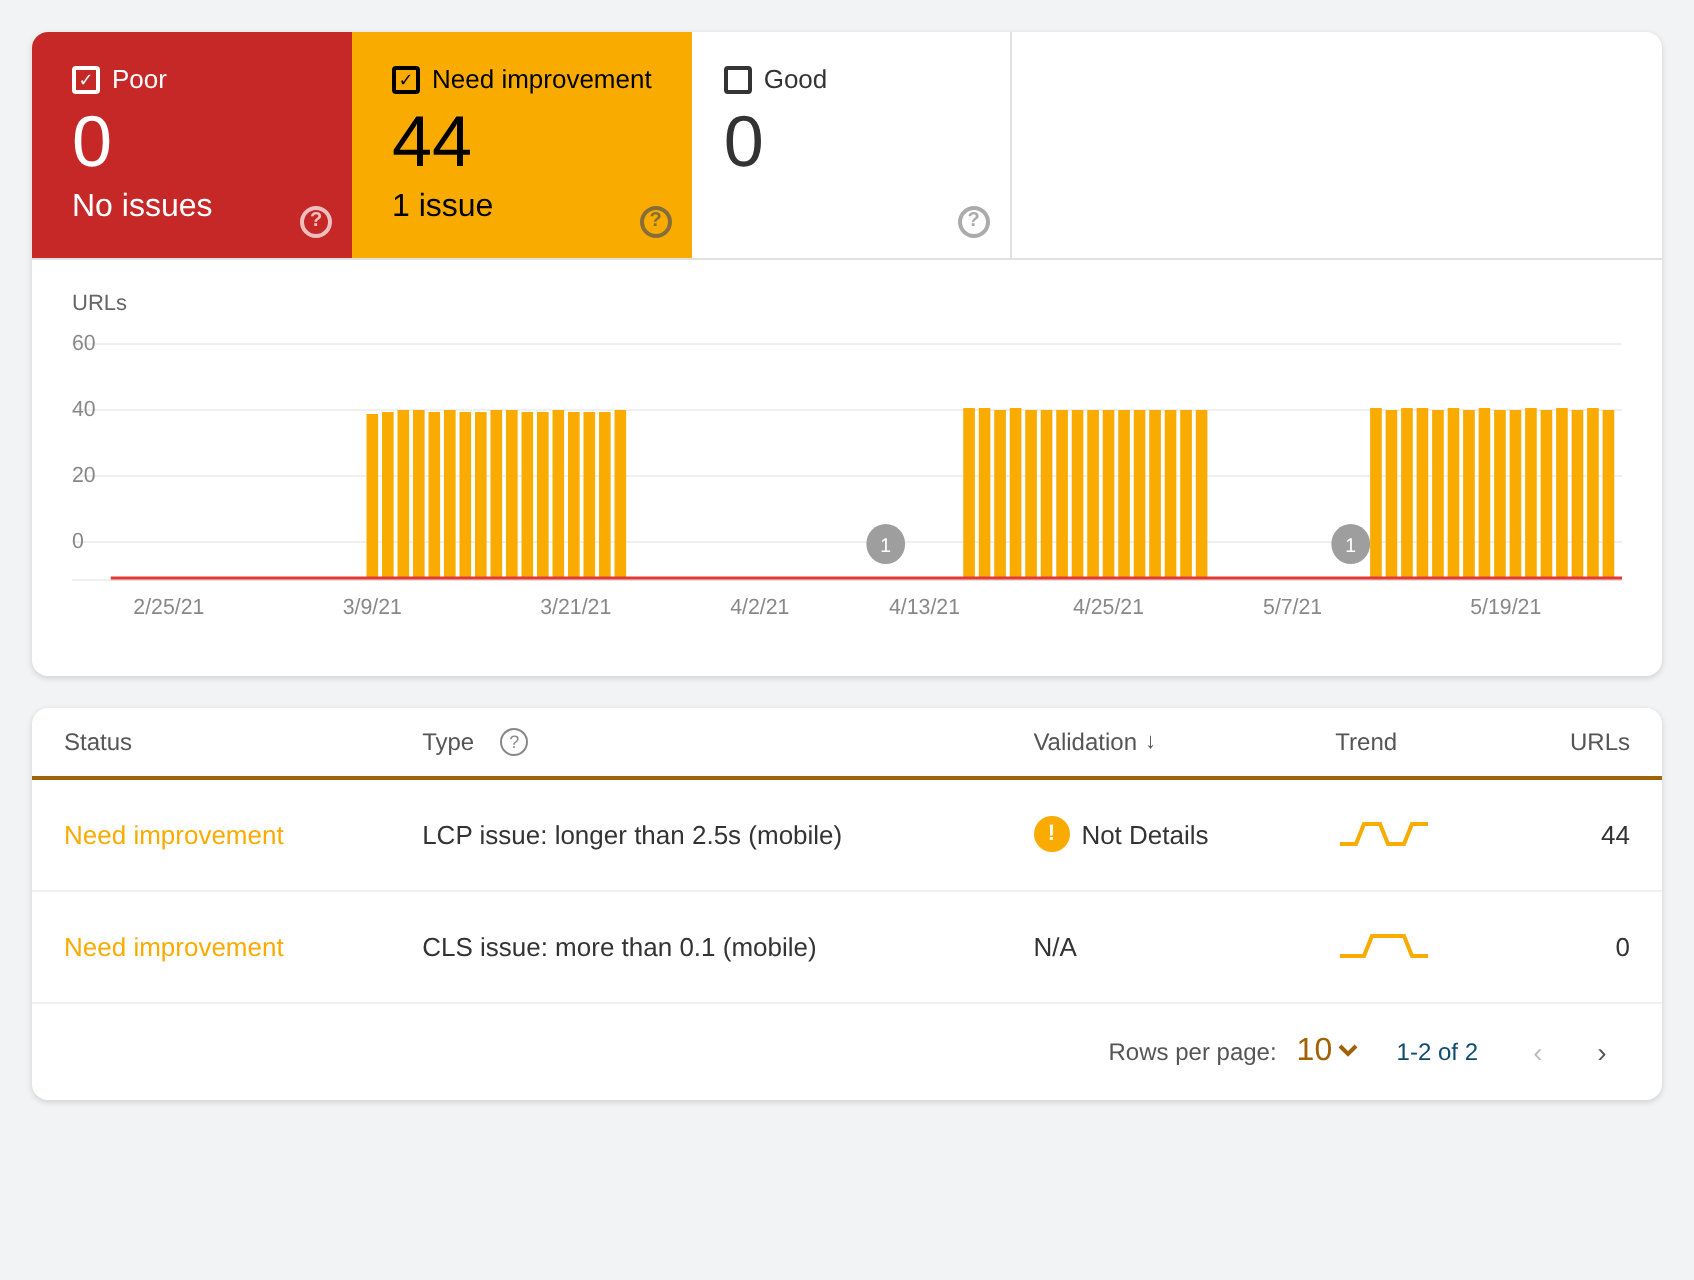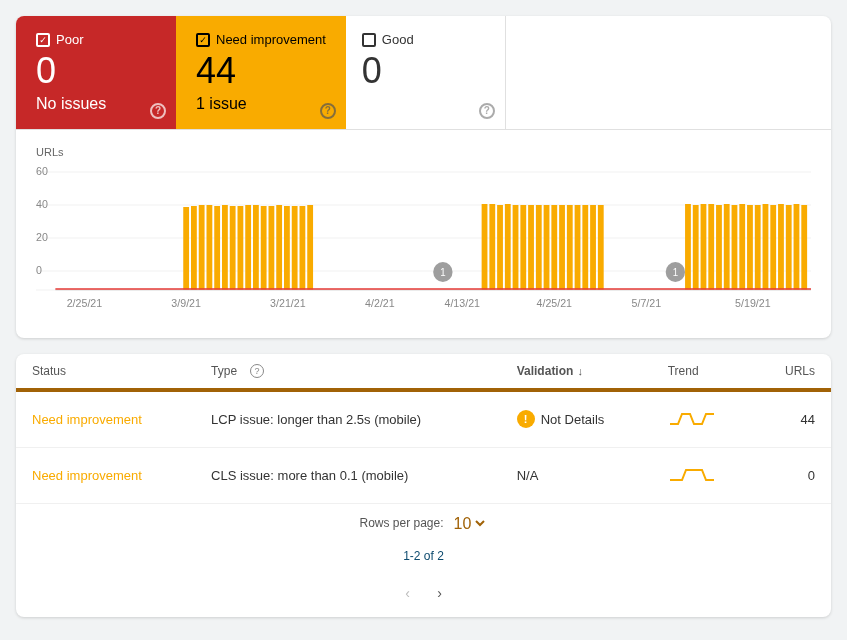--- a/index.html
+++ b/index.html
@@ -132,21 +132,21 @@
     .details-table {
       width: 100%;
       border-collapse: collapse;
     }
     .details-table th {
       text-align: left;
       padding: 10px 16px;
       font-size: 12px;
       font-weight: 500;
       color: #555;
-      border-bottom: 4px solid #a16207;
+      border-bottom: 2px solid #a16207;
     }
     .details-table th.right { text-align: right; }
     .details-table td {
       padding: 14px 16px;
       border-bottom: 1px solid #f0f0f0;
       font-size: 13px;
       vertical-align: middle;
     }
     .details-table td.right { text-align: right; }
     .details-table tr:last-child td { border-bottom: none; }
@@ -180,21 +180,20 @@
     
     .pagination {
       display: flex;
       justify-content: flex-end;
       align-items: center;
       padding: 10px 16px;
       font-size: 12px;
       color: #555;
       gap: 16px;
       border-top: 1px solid #f0f0f0;
-      flex-direction: column;
     }
     .pagination-rows {
       display: flex;
       align-items: center;
       gap: 6px;
     }
     .pagination-rows select {
       border: none;
       background: transparent;
       font-size: 16px;
@@ -218,21 +217,20 @@
       justify-content: center;
       color: #555;
       font-size: 14px;
     }
     .pagination-btn.disabled { opacity: 0.4; cursor: default; }
 
     .validation-sort {
       display: flex;
       align-items: center;
       gap: 4px;
-      font-weight: bold;
     }
     .sort-icon {
       font-size: 11px;
     }
     .type-help {
       display: inline-flex;
       align-items: center;
       gap: 13px;
     }
     .help-circle {

